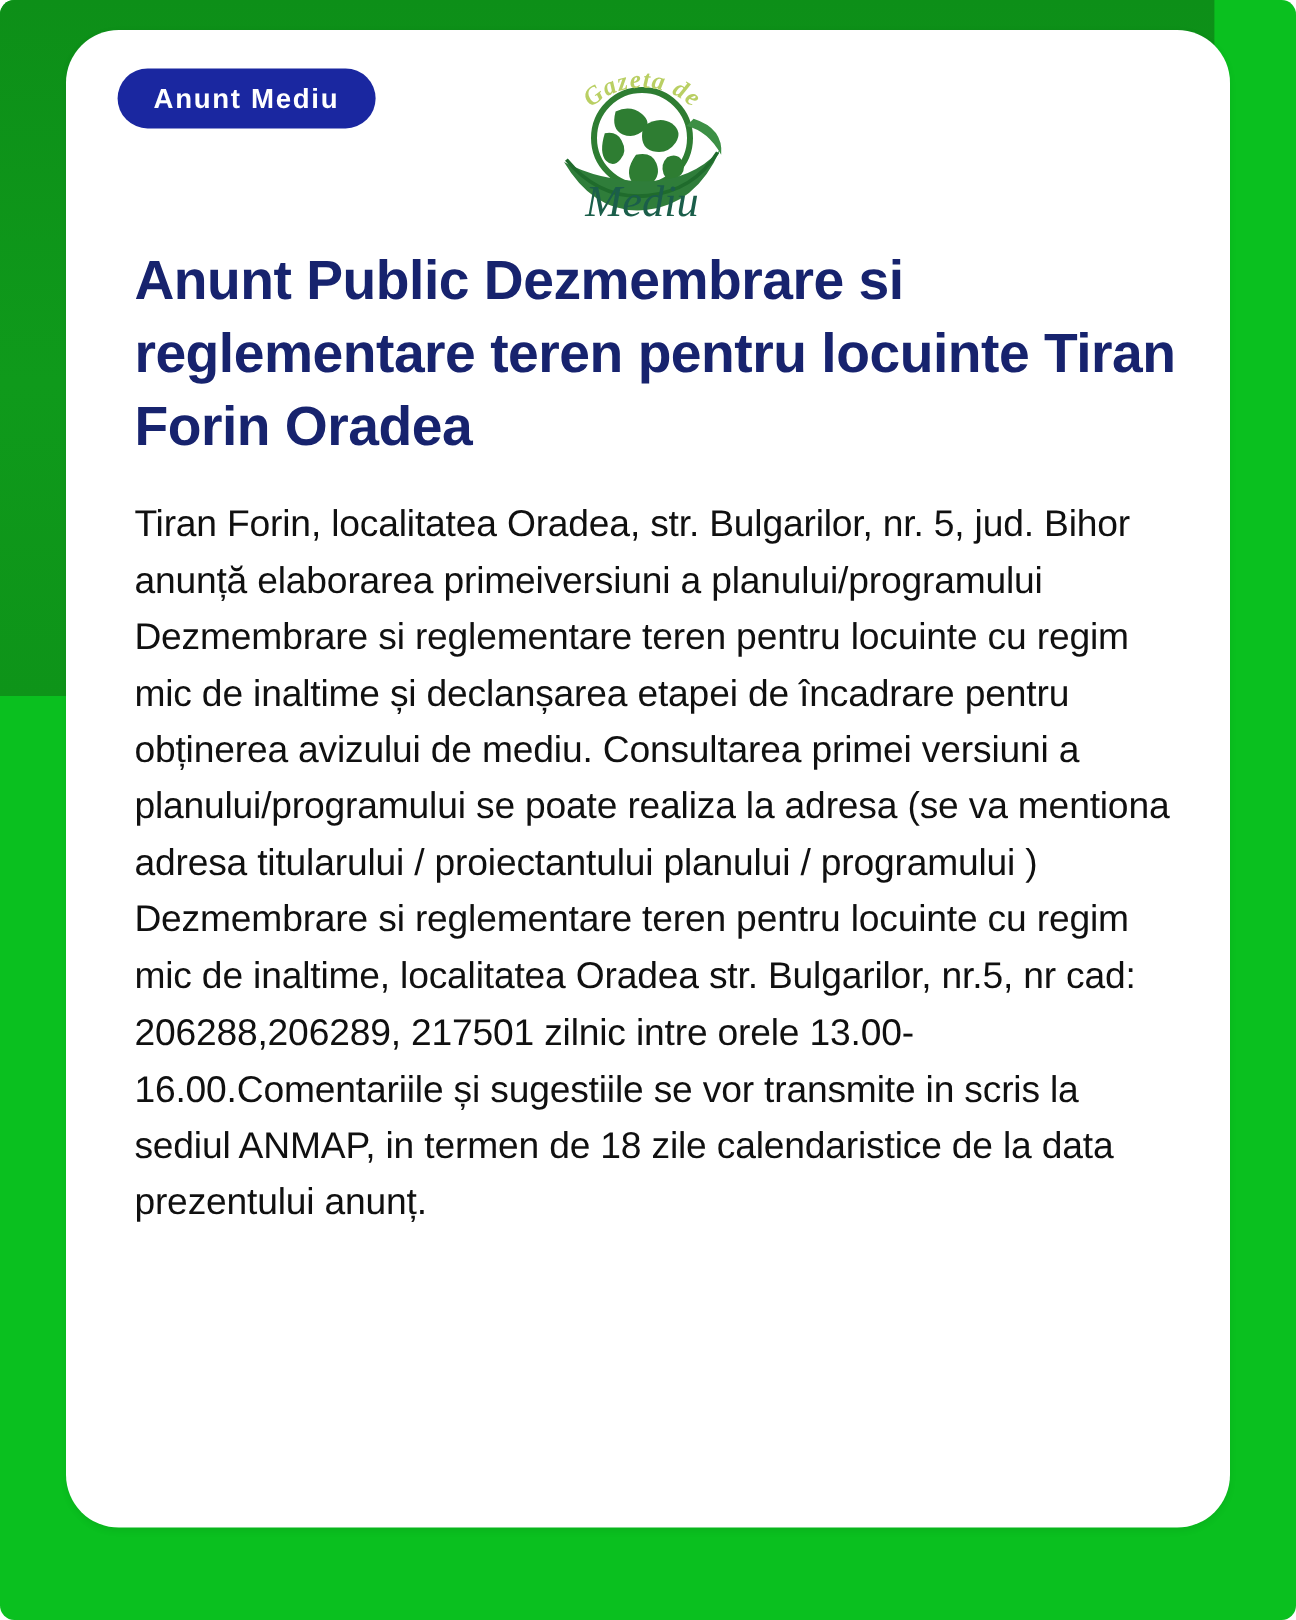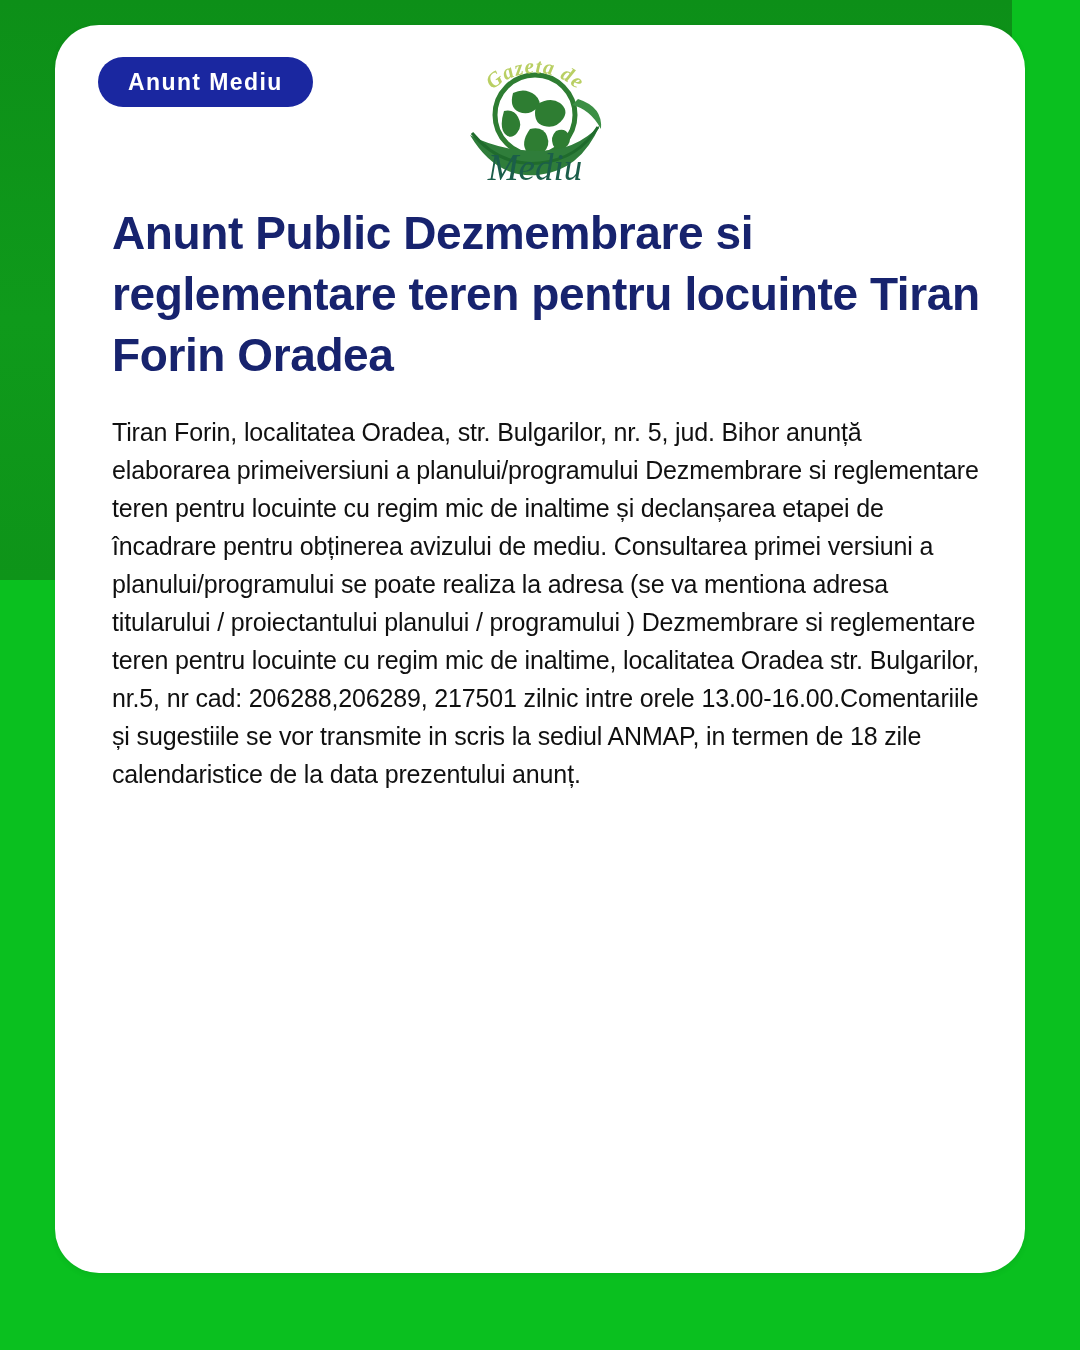--- a/index.html
+++ b/index.html
@@ -12,20 +12,21 @@
     font-family: "Liberation Sans", sans-serif;
     overflow: hidden;
   }
 
   #poster {
     position: relative;
     width: 1080px;
     height: 1350px;
     background: #0ac01f;
     overflow: hidden;
+    border-radius: 12px;
   }
 
   
   #bg-dark-block {
     position: absolute;
     left: 0;
     top: 0;
     width: 1012px;
     height: 580px;
     background: linear-gradient(180deg, #0d8f18 0%, #0f9a1b 55%, #0e9419 100%);
@@ -86,21 +87,21 @@
     font-weight: 800;
     letter-spacing: -0.4px;
     font-stretch: condensed;
   }
 
   
   #body-text {
     margin: 0;
     padding: 26px 40px 0 57px;
     color: #101010;
-    font-size: 25px;
+    font-size: 31px;
     line-height: 1.52;
     font-weight: 400;
     letter-spacing: -0.15px;
   }
 </style>
 </head>
 <body>
 
 <div id="poster">
 

